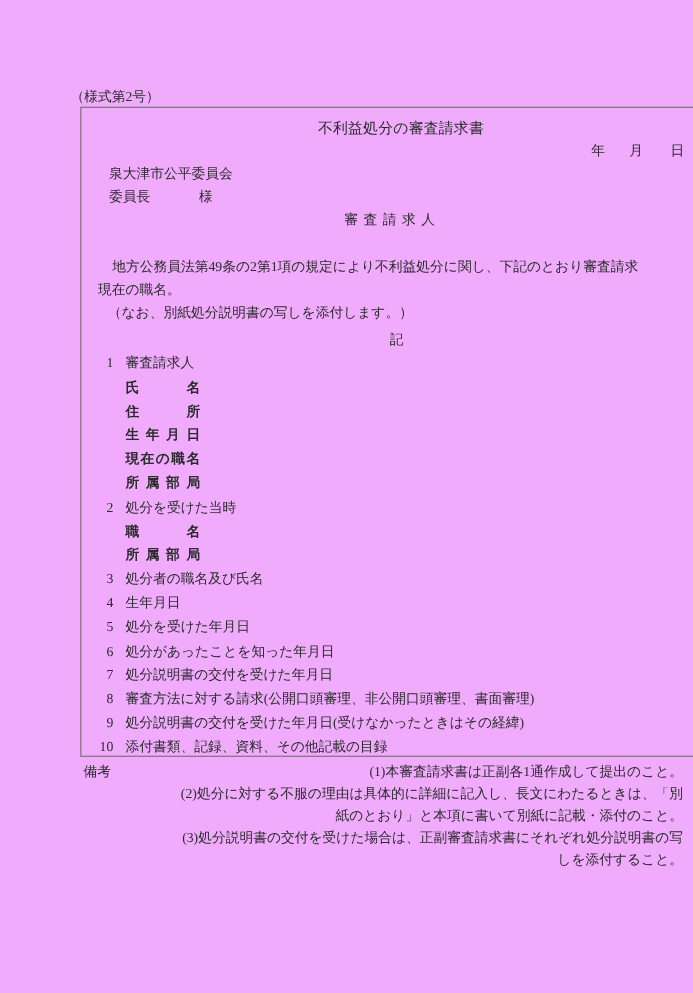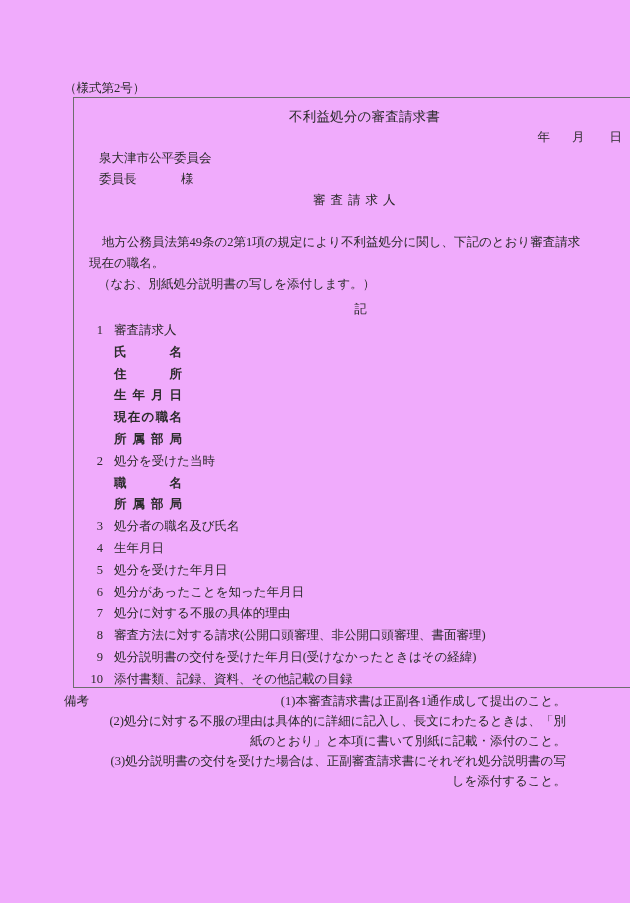--- a/index.html
+++ b/index.html
@@ -30,21 +30,21 @@
   .role{display:inline-block;width:82px;}
   .claimant{padding-left:224px;letter-spacing:5px;}
   .para{margin-top:21px;}
   .indent1{text-indent:13px;}
   .nao{padding-left:9px;}
   .ki{text-align:center;padding-left:10px;margin-top:4px;}
   .row{height:21.8px;line-height:21.8px;white-space:nowrap;}
   .row .num{display:inline-block;width:14px;text-align:right;margin-right:11px;}
   .row.sub{padding-left:25px;}
   .jl{display:inline-block;width:68px;text-align:justify;text-align-last:justify;font-weight:bold;}
-  .remarks{position:absolute;left:64px;top:691px;display:flex;white-space:nowrap;}
+  .remarks{position:absolute;left:76px;top:691px;display:flex;white-space:nowrap;gap:43px;}
   .rem-label{display:inline-block;width:28px;line-height:20px;}
   .rem-items{line-height:20px;}
   .rem-line{height:20px;text-align:right;}
   .rem-marker{display:inline-block;width:32px;}
   .rem-cont{padding-left:17px;}
 </style>
 </head>
 <body>
 
 <div class="page">
@@ -108,21 +108,21 @@
     <div class="row">
       <span class="num">4</span><span>生年月日</span>
     </div>
     <div class="row">
       <span class="num">5</span><span>処分を受けた年月日</span>
     </div>
     <div class="row">
       <span class="num">6</span><span>処分があったことを知った年月日</span>
     </div>
     <div class="row">
-      <span class="num">7</span><span>処分に対する不服の具体的理由</span>
+      <span class="num">7</span><span>処分説明書の交付を受けた年月日</span>
     </div>
     <div class="row">
       <span class="num">8</span><span>審査方法に対する請求(公開口頭審理、非公開口頭審理、書面審理)</span>
     </div>
     <div class="row">
       <span class="num">9</span><span>処分説明書の交付を受けた年月日(受けなかったときはその経緯)</span>
     </div>
     <div class="row">
       <span class="num">10</span><span>添付書類、記録、資料、その他記載の目録</span>
     </div>

